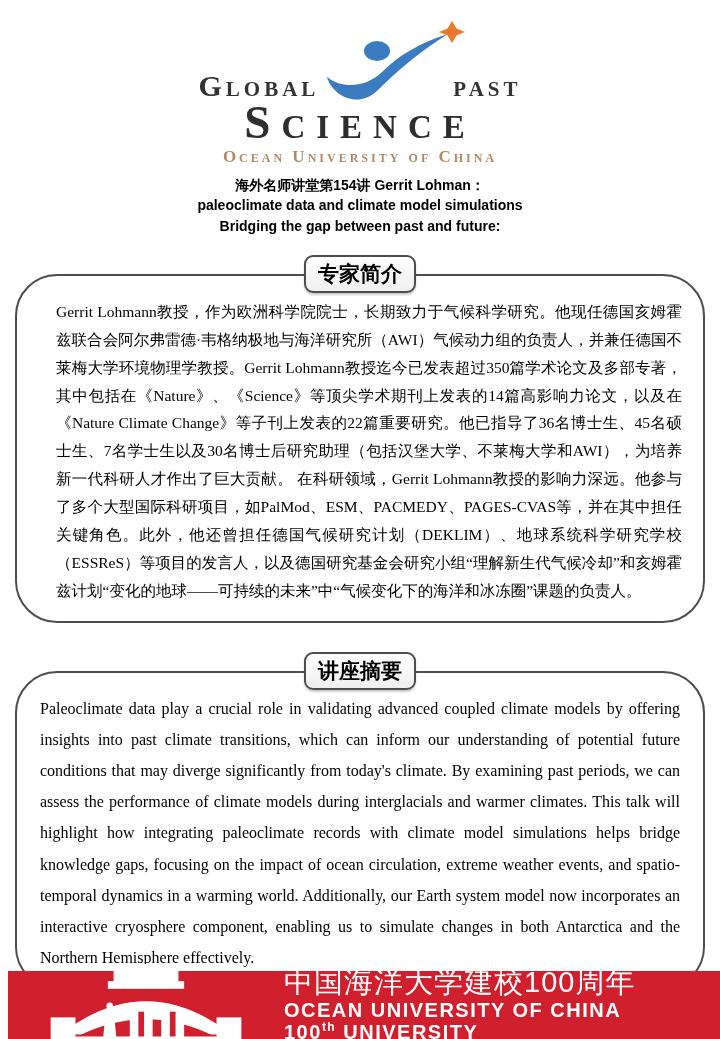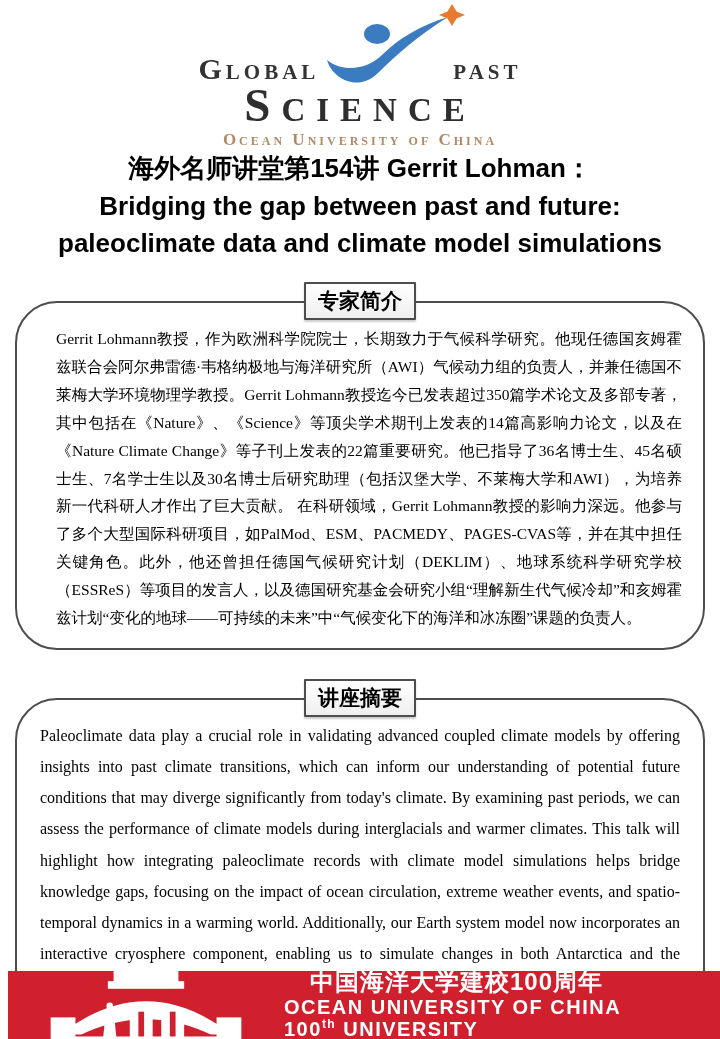--- a/index.html
+++ b/index.html
@@ -6,21 +6,21 @@
   body {
     width:720px; height:1039px;
     background:#ffffff;
     position:relative;
     overflow:hidden;
     font-family:"Liberation Sans", sans-serif;
     color:#000;
   }
 
   
-  .logo { text-align:center; padding-top:2px; }
+  .logo { text-align:center; padding-top:19px; }
   .logo-line1 {
     display:flex; align-items:flex-end; justify-content:center;
     height:86px;
   }
   .logo-word {
     font-family:"Liberation Serif", serif;
     font-variant:small-caps;
     font-weight:700;
     font-size:30px;
     letter-spacing:4px;
@@ -56,41 +56,42 @@
     font-size:17px;
     letter-spacing:3px;
     color:#B08A66;
     margin-top:1px;
   }
 
   
   .title {
     text-align:center;
     font-weight:bold;
-    font-size:26px;
+    font-size:14px;
     line-height:1.45;
+    margin-top:8px;
   }
 
   
   .box {
     position:relative;
     border:2px solid #4d4d4d;
     border-radius:42px;
     margin:0 15px;
     background:#fff;
   }
   .box-1 { margin-top:38px; }
   .box-2 { margin-top:48px; }
   .box-tab {
     position:absolute;
     top:-21px; left:50%;
     transform:translateX(-50%);
     background:linear-gradient(#ffffff,#efefef);
     border:2px solid #4d4d4d;
-    border-radius:1px;
+    border-radius:9px;
     padding:3px 12px;
     font-weight:bold;
     font-size:21px;
     white-space:nowrap;
     box-shadow:0 2px 2px rgba(0,0,0,0.2);
   }
   .box-body {
     font-family:"Liberation Serif", serif;
     font-size:15.5px;
     line-height:1.8;
@@ -108,24 +109,23 @@
     position:absolute;
     left:8px; right:0; bottom:0;
     height:68px;
     background:#D0202E;
     display:flex;
     align-items:center;
   }
   .banner-emblem { margin-left:42px; flex:none; }
   .banner-text { margin-left:42px; color:#ffffff; line-height:1.12; }
   .banner-cn {
-    font-weight:bold;
-    font-size:24px;
+    font-weight:normal;
+    font-size:29px;
     letter-spacing:1px;
-    margin-left:26px;
   }
   .banner-en {
     font-weight:bold;
     font-size:20px;
     letter-spacing:1.5px;
   }
   .banner-anniv {
     font-weight:bold;
     font-size:20px;
     letter-spacing:1.5px;
@@ -145,22 +145,22 @@
       <path d="M131 0 L135.5 7.5 L144 11 L135.5 14.5 L131 22 L126.5 14.5 L118 11 L126.5 7.5 Z" fill="#E87A2F"></path>
     </svg>
     <span class="logo-word">past</span>
   </div>
   <div class="logo-line2">Science</div>
   <div class="logo-univ">Ocean University of China</div>
 </div>
 
 <div class="title">
   <div>海外名师讲堂第154讲 Gerrit Lohman：</div>
+  <div>paleoclimate data and climate model simulations</div>
   <div>Bridging the gap between past and future:</div>
-  <div>paleoclimate data and climate model simulations</div>
 </div>
 
 <div class="box box-1">
   <div class="box-tab">专家简介</div>
   <div class="box-body">Gerrit Lohmann教授，作为欧洲科学院院士，长期致力于气候科学研究。他现任德国亥姆霍兹联合会阿尔弗雷德·韦格纳极地与海洋研究所（AWI）气候动力组的负责人，并兼任德国不莱梅大学环境物理学教授。Gerrit Lohmann教授迄今已发表超过350篇学术论文及多部专著，其中包括在《Nature》、《Science》等顶尖学术期刊上发表的14篇高影响力论文，以及在《Nature Climate Change》等子刊上发表的22篇重要研究。他已指导了36名博士生、45名硕士生、7名学士生以及30名博士后研究助理（包括汉堡大学、不莱梅大学和AWI），为培养新一代科研人才作出了巨大贡献。 在科研领域，Gerrit Lohmann教授的影响力深远。他参与了多个大型国际科研项目，如PalMod、ESM、PACMEDY、PAGES-CVAS等，并在其中担任关键角色。此外，他还曾担任德国气候研究计划（DEKLIM）、地球系统科学研究学校（ESSReS）等项目的发言人，以及德国研究基金会研究小组“理解新生代气候冷却”和亥姆霍兹计划“变化的地球——可持续的未来”中“气候变化下的海洋和冰冻圈”课题的负责人。</div>
 </div>
 
 <div class="box box-2">
   <div class="box-tab">讲座摘要</div>
   <div class="box-body">Paleoclimate data play a crucial role in validating advanced coupled climate models by offering insights into past climate transitions, which can inform our understanding of potential future conditions that may diverge significantly from today's climate. By examining past periods, we can assess the performance of climate models during interglacials and warmer climates. This talk will highlight how integrating paleoclimate records with climate model simulations helps bridge knowledge gaps, focusing on the impact of ocean circulation, extreme weather events, and spatio-temporal dynamics in a warming world. Additionally, our Earth system model now incorporates an interactive cryosphere component, enabling us to simulate changes in both Antarctica and the Northern Hemisphere effectively.</div>

